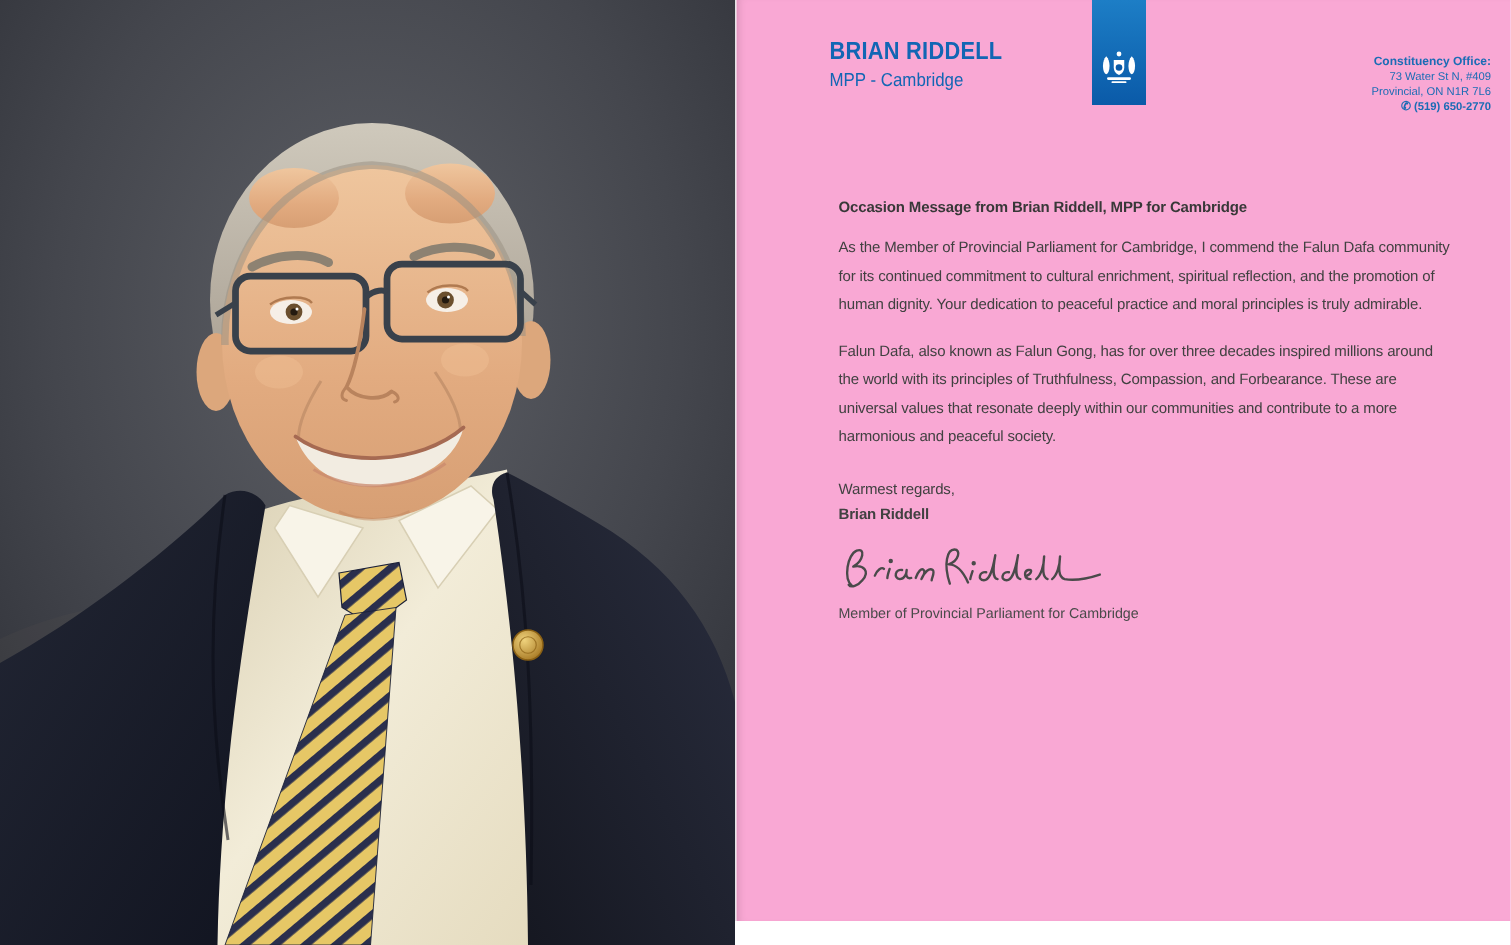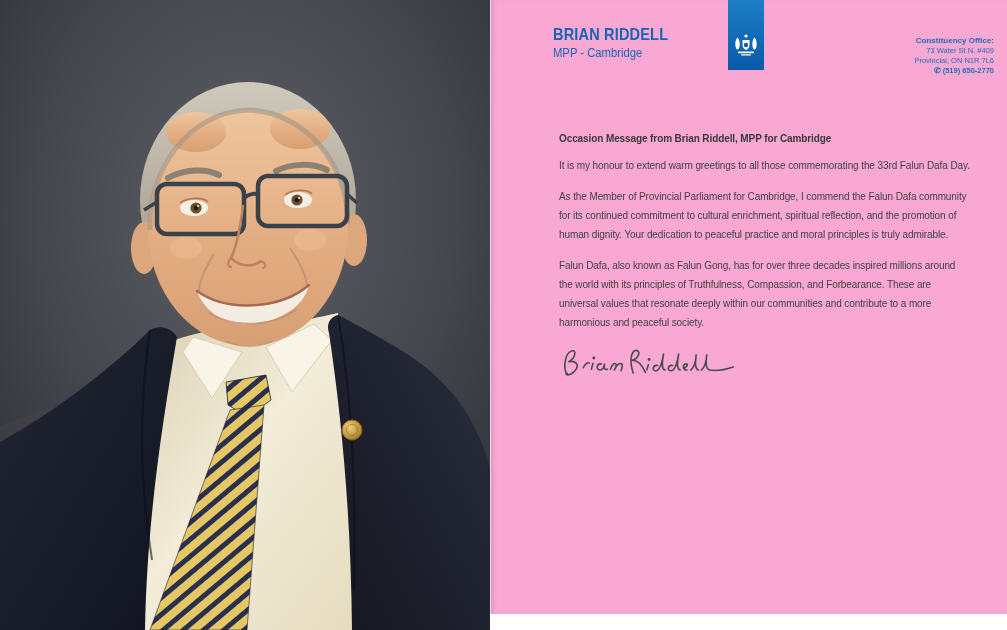--- a/index.html
+++ b/index.html
@@ -192,39 +192,43 @@
       <div>73 Water St N, #409</div>
       <div>Provincial, ON N1R 7L6</div>
       <div class="phone-row"><span class="phone-glyph">✆</span><span>(519) 650-2770</span></div>
     </div>
 
     <div class="body-block">
       <div class="heading">
         <div>Occasion Message from Brian Riddell, MPP for Cambridge</div>
       </div>
 
-      <p class="para">It is my honour to extend warm greetings to all those commemorating the 33rd Falun Dafa Day.</p>
       <p class="para">As the Member of Provincial Parliament for Cambridge, I commend the Falun Dafa community for its continued commitment to cultural enrichment, spiritual reflection, and the promotion of human dignity. Your dedication to peaceful practice and moral principles is truly admirable.</p>
       <p class="para">Falun Dafa, also known as Falun Gong, has for over three decades inspired millions around the world with its principles of Truthfulness, Compassion, and Forbearance. These are universal values that resonate deeply within our communities and contribute to a more harmonious and peaceful society.</p>
 
+      <div class="closing">
+        <div>Warmest regards,</div>
+        <div class="sig-name">Brian Riddell</div>
+      </div>
 
       <div class="signature-wrap" title="Brian Riddell">
         <svg width="178" height="40" viewBox="0 0 235 52" fill="none" stroke="#4a4a4a" stroke-width="2.1" stroke-linecap="round" stroke-linejoin="round">
           <path d="M12,40 C4,34 8,12 16,9 C24,6 22,18 13,23 C22,21 28,27 21,35 C17,40 11,42 9,39"></path>
           <path d="M32,31 C34,26 38,23 40,25"></path>
           <path d="M45,25 C44,28 43,31 43,33"></path>
           <circle cx="46" cy="18" r="0.9" fill="#4a4a4a"></circle>
           <path d="M56,26 C50,25 48,33 54,34 C58,34 60,29 60,26 C59,31 60,34 64,33"></path>
           <path d="M68,33 C70,27 73,24 75,26 C77,28 74,32 73,34 C76,27 80,24 83,26 C85,28 82,33 82,35"></path>
           <path d="M98,38 C92,20 96,8 102,8 C108,8 106,18 97,21 C104,21 110,28 114,37"></path>
           <path d="M118,27 C117,30 116,33 116,34"></path>
           <circle cx="119" cy="20" r="0.9" fill="#4a4a4a"></circle>
           <path d="M130,28 C124,27 122,35 128,35 C132,35 135,30 138,13 C136,24 135,33 140,34"></path>
           <path d="M150,28 C144,27 142,35 148,35 C152,35 155,30 158,13 C156,24 155,33 160,34"></path>
           <path d="M166,31 C170,29 171,25 167,26 C163,27 163,34 169,34"></path>
           <path d="M174,34 C178,31 181,22 181,14 C180,24 179,32 184,34"></path>
           <path d="M188,34 C192,31 195,22 195,14 C194,24 193,32 199,34 C210,36 221,33 230,30"></path>
         </svg>
       </div>
 
+      <div class="sig-title">Member of Provincial Parliament for Cambridge</div>
     </div>
   </div>
 </div>
 
 </body></html>

